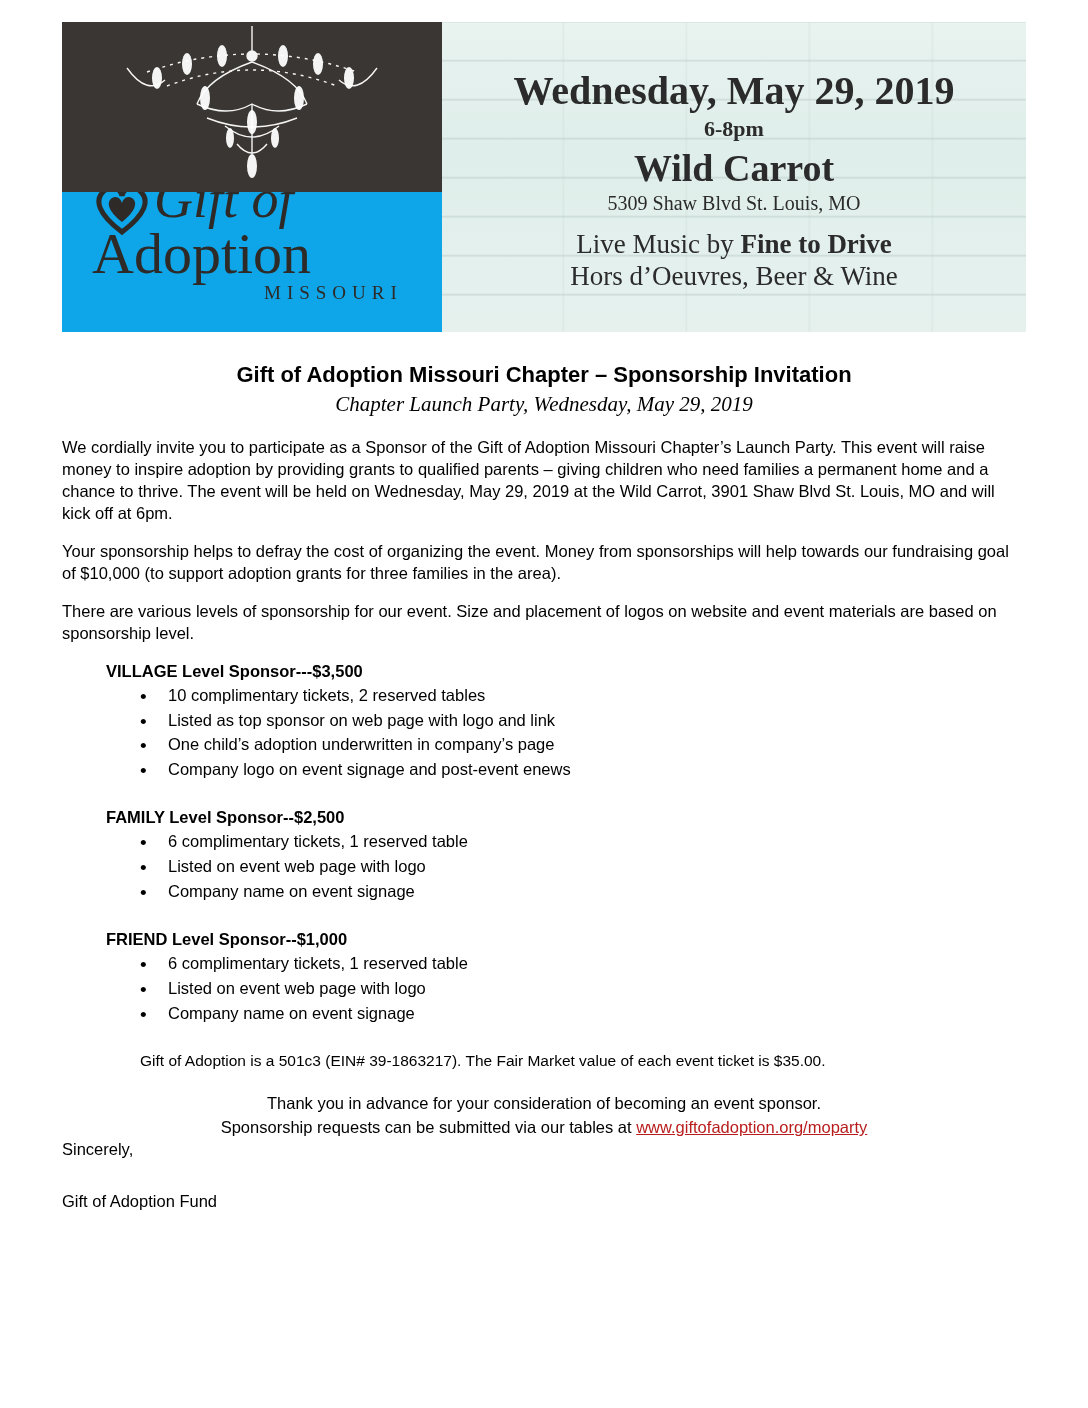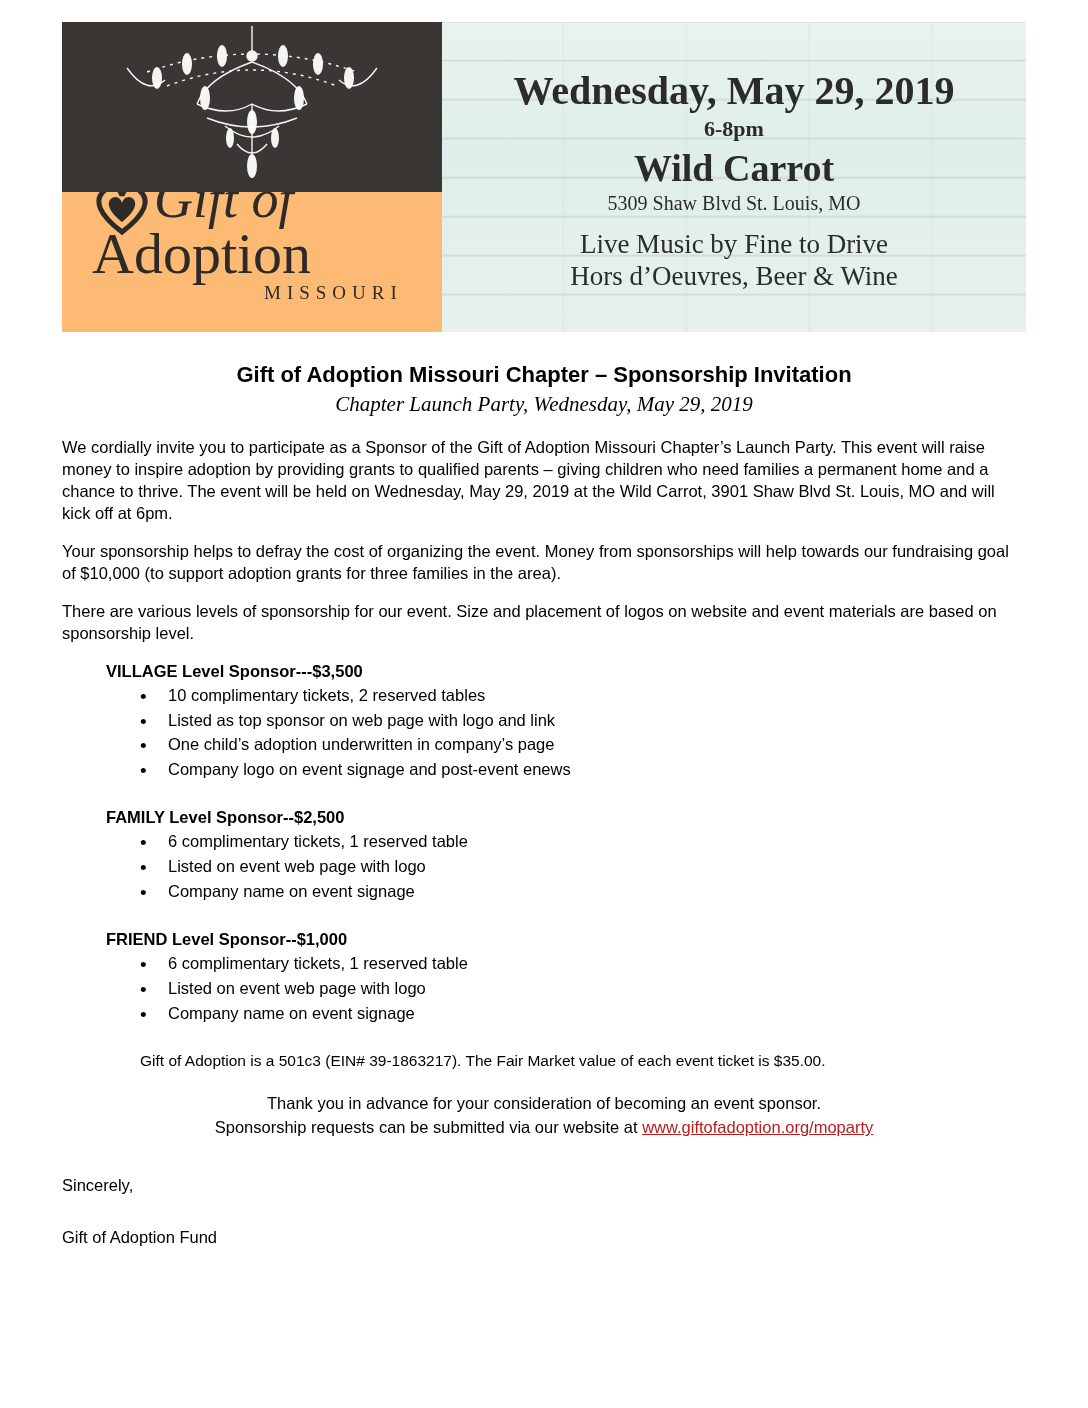--- a/index.html
+++ b/index.html
@@ -41,21 +41,21 @@
     display: flex;
     flex-direction: column;
   }
   .banner-left-top {
     background: #3a3633;
     height: 170px;
     position: relative;
     overflow: hidden;
   }
   .banner-left-bottom {
-    background: #fdba74;
+    background: #0ea5e9;
     height: 140px;
     position: relative;
     overflow: hidden;
   }
 
   
   .chandelier {
     position: absolute;
     left: 50%;
     top: 4px;
@@ -158,21 +158,21 @@
   }
   .ev-addr {
     font-size: 20px;
     margin-top: 2px;
   }
   .ev-music {
     font-size: 27px;
     margin-top: 14px;
     line-height: 1.18;
   }
-  .ev-music b { font-weight: 400; }
+  .ev-music b { font-weight: 700; }
   .ev-food {
     font-size: 27px;
     line-height: 1.18;
   }
 
   
   .doc {
     position: absolute;
     left: 62px;
     top: 352px;
@@ -241,21 +241,20 @@
   .thanks2 {
     text-align: center;
     margin: 0 0 0 0;
     font-size: 16.5px;
   }
   .link {
     color: #b91c1c;
     text-decoration: underline;
   }
   .sig {
-    margin-top: 36px;
     font-size: 16.5px;
   }
   .sig-block {
     margin-top: 30px;
     font-size: 16.5px;
     line-height: 1.3;
   }
 </style>
 </head>
 <body>
@@ -363,21 +362,21 @@
           <li>Listed on event web page with logo</li>
           <li>Company name on event signage</li>
         </ul>
       </div>
     </div>
 
     <div class="legal">Gift of Adoption is a 501c3 (EIN# 39-1863217). The Fair Market value of each event ticket is $35.00.</div>
 
     <div class="thanks">Thank you in advance for your consideration of becoming an event sponsor.</div>
     <div class="thanks2">
-      <span>Sponsorship requests can be submitted via our website at </span><a class="link" href="#">www.giftofadoption.org/moparty</a>
+      <span>Sponsorship requests can be submitted via our tables at </span><a class="link" href="#">www.giftofadoption.org/moparty</a>
     </div>
 
     <div class="sig">Sincerely,</div>
     <div class="sig-block">
       <div>Gift of Adoption Fund</div>
     </div>
 
   </div>
 </div>
 

